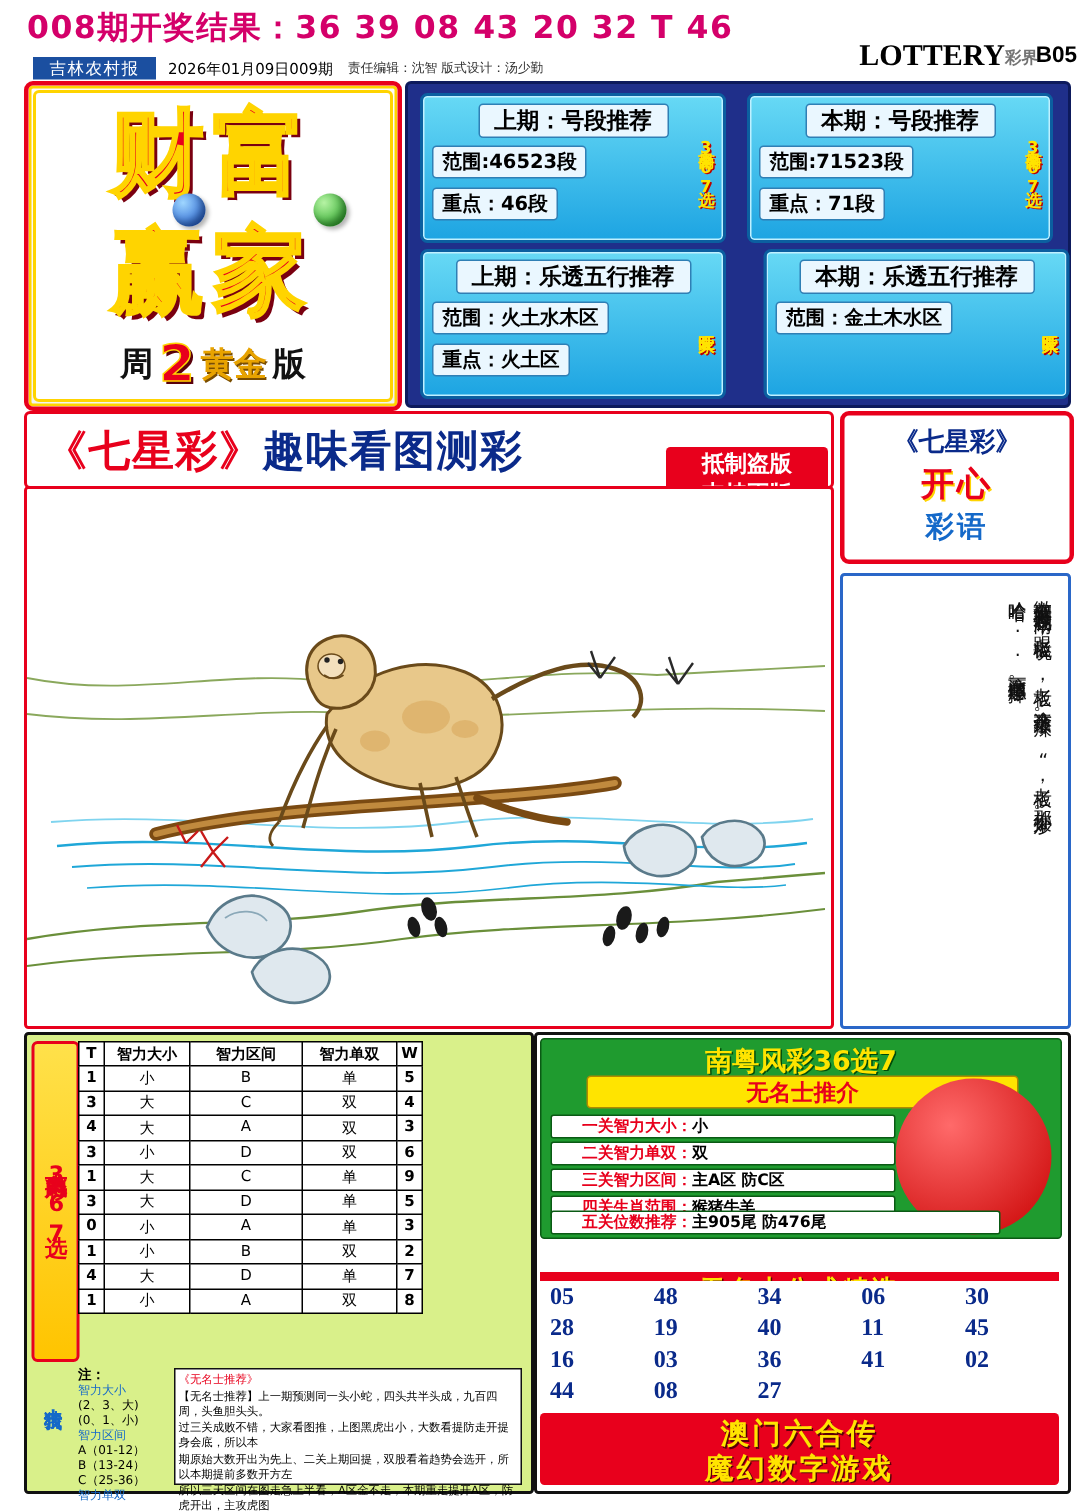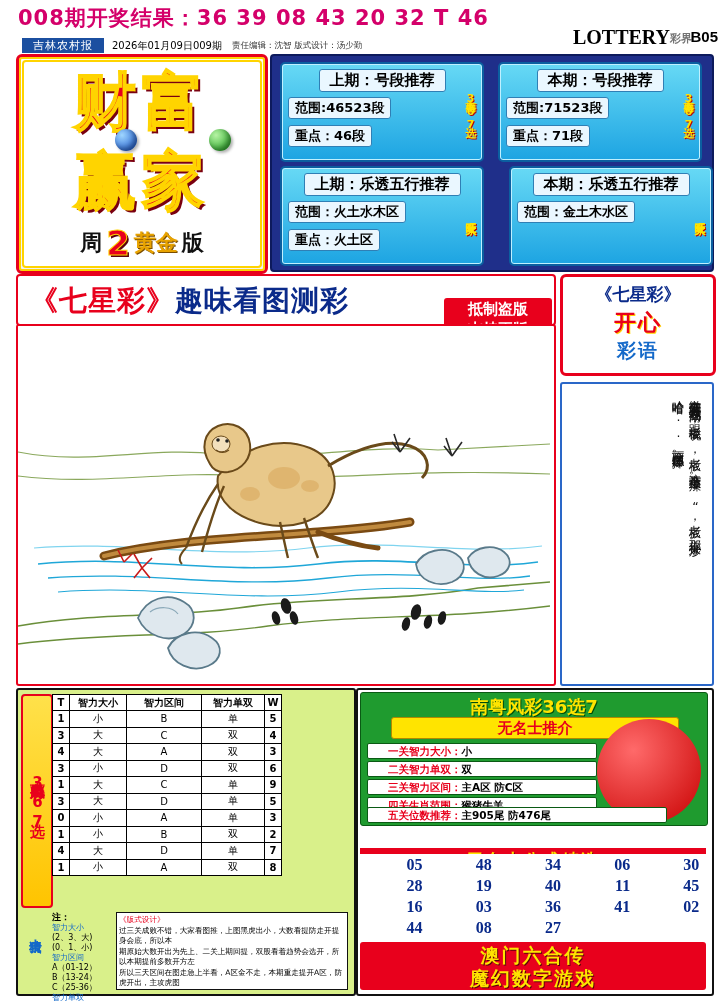--- a/index.html
+++ b/index.html
@@ -259,21 +259,21 @@
     background:#e8001c;text-align:center;color:#ffe400;
     font-size:17px;font-weight:bold;line-height:24px;
     letter-spacing:2px;text-shadow:1px 1px 0 #5a0008;margin-top:20px;
   }
   .num-grid{
     position:absolute;left:2px;top:164px;width:346px;height:86px;
     background:#ffffff;
   }
   .num-row{display:flex;justify-content:space-around;height:21px;align-items:center;}
   .num-row span{
-    font-size:16px;font-weight:bold;color:#0a2a8a;width:56px;text-align:right;
+    font-size:16px;font-weight:bold;color:#0a2a8a;width:56px;text-align:left;
     font-family:"Liberation Serif",serif;
   }
   .br-bot{
     position:absolute;left:2px;top:252px;width:346px;height:48px;
     background:#e8001c;border-radius:3px;
   }
   .br-bot-t1{
     position:absolute;left:0;top:1px;width:346px;text-align:center;
     font-size:19px;font-weight:bold;color:#ffe400;text-shadow:1px 1px 0 #5a0008;
     letter-spacing:2px;
@@ -546,21 +546,22 @@
       <div>(2、3、大)</div>
       <div>(0、1、小)</div>
       <div class="note-blue">智力区间</div>
       <div>A（01-12）</div>
       <div>B（13-24）</div>
       <div>C（25-36）</div>
       <div class="note-blue">智力单双</div>
     </div>
 
     <div class="desc-box">
-      <div class="r">《版式设计》</div>
+      <div class="r">《无名士推荐》</div>
+      <div>【无名士推荐】上一期预测同一头小蛇，四头共半头成，九百四周，头鱼胆头头。</div>
       <div>过三关成败不错，大家看图推，上图黑虎出小，大数看提防走开提身会底，所以本</div>
       <div>期原始大数开出为先上、二关上期回提，双股看着趋势会选开，所以本期提前多数开方左</div>
       <div>所以三天区间在图走急上半看，A区金不走，本期重走提开A区，防虎开出，主攻虎图</div>
     </div>
   </div>
 
   <div class="br-panel">
     <div class="br-top">
       <div class="br-title">南粤风彩36选7</div>
       <div class="br-sub">无名士推介</div>

